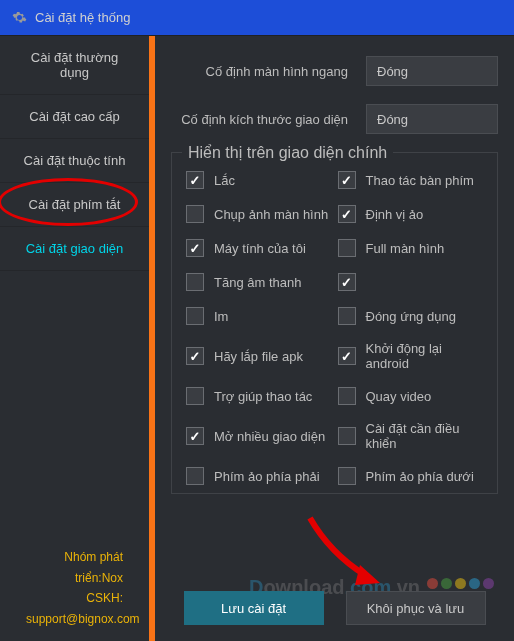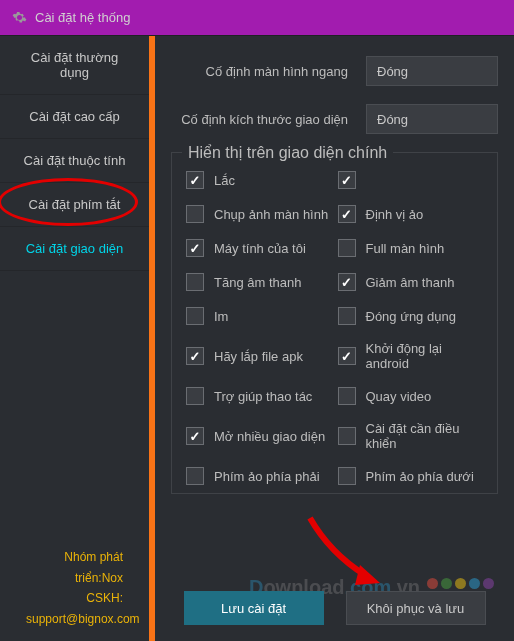--- a/index.html
+++ b/index.html
@@ -1,17 +1,17 @@
 <!DOCTYPE html>
 <html><head>
 <meta charset="utf-8">
 <style>
 *{margin:0;padding:0;box-sizing:border-box;font-family:Arial,sans-serif}
 body{background:#2a2d32;color:#c8c8c8;width:514px;height:641px;overflow:hidden;position:relative;font-size:13px}
-.header{height:36px;display:flex;align-items:center;padding:0 12px;background:#a21caf;border-bottom:1px solid #1f2125}
+.header{height:36px;display:flex;align-items:center;padding:0 12px;background:#1d4ed8;border-bottom:1px solid #1f2125}
 .header svg{margin-right:8px}
 .header span{font-size:13px;color:#d0d0d0}
 .container{display:flex;height:calc(100% - 36px)}
 .sidebar{width:155px;background:#2a2d32;display:flex;flex-direction:column;border-right:6px solid #f97316}
 .sidebar-item{padding:14px 18px;text-align:center;cursor:pointer;color:#c8c8c8;font-size:13px;border-bottom:1px solid #24262a}
 .sidebar-item.active{color:#00d4e8;position:relative}
 .highlight-ellipse{position:absolute;border:3px solid #e30000;border-radius:50%;width:140px;height:48px;left:-2px;top:178px;pointer-events:none;z-index:50}
 .sidebar-footer{margin-top:auto;padding:12px 26px;font-size:12px;color:#eab308;line-height:1.7;text-align:right}
 .main{flex:1;padding:20px 16px 0 16px;position:relative;overflow:hidden}
 .row{display:flex;align-items:center;margin-bottom:18px}
@@ -75,20 +75,21 @@
 
     <div class="fieldset">
       <div class="fieldset-legend">Hiển thị trên giao diện chính</div>
       <div class="check-grid" id="check-grid">
           <div class="check-item">
             <div class="checkbox checked"></div>
             <span class="check-label">Lắc</span>
           </div>
           <div class="check-item">
             <div class="checkbox checked"></div>
+            <span class="check-label">Thao tác bàn phím</span>
           </div>
           <div class="check-item">
             <div class="checkbox"></div>
             <span class="check-label">Chụp ảnh màn hình</span>
           </div>
           <div class="check-item">
             <div class="checkbox checked"></div>
             <span class="check-label">Định vị ảo</span>
           </div>
           <div class="check-item">
@@ -98,21 +99,20 @@
           <div class="check-item">
             <div class="checkbox"></div>
             <span class="check-label">Full màn hình</span>
           </div>
           <div class="check-item">
             <div class="checkbox"></div>
             <span class="check-label">Tăng âm thanh</span>
           </div>
           <div class="check-item">
             <div class="checkbox checked"></div>
-            <span class="check-label">Giảm âm thanh</span>
           </div>
           <div class="check-item">
             <div class="checkbox"></div>
             <span class="check-label">Im</span>
           </div>
           <div class="check-item">
             <div class="checkbox"></div>
             <span class="check-label">Đóng ứng dụng</span>
           </div>
           <div class="check-item">

